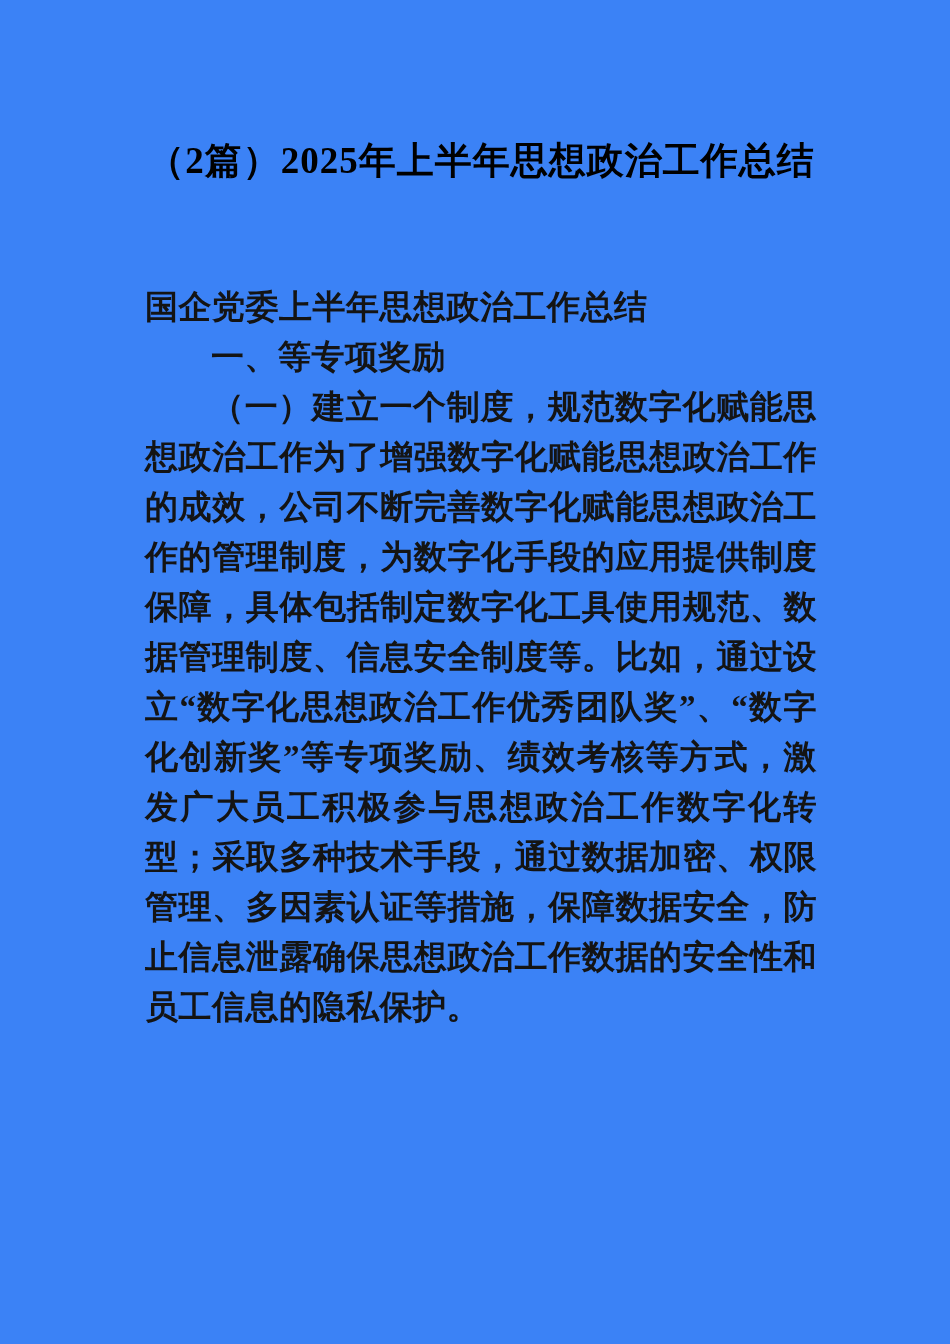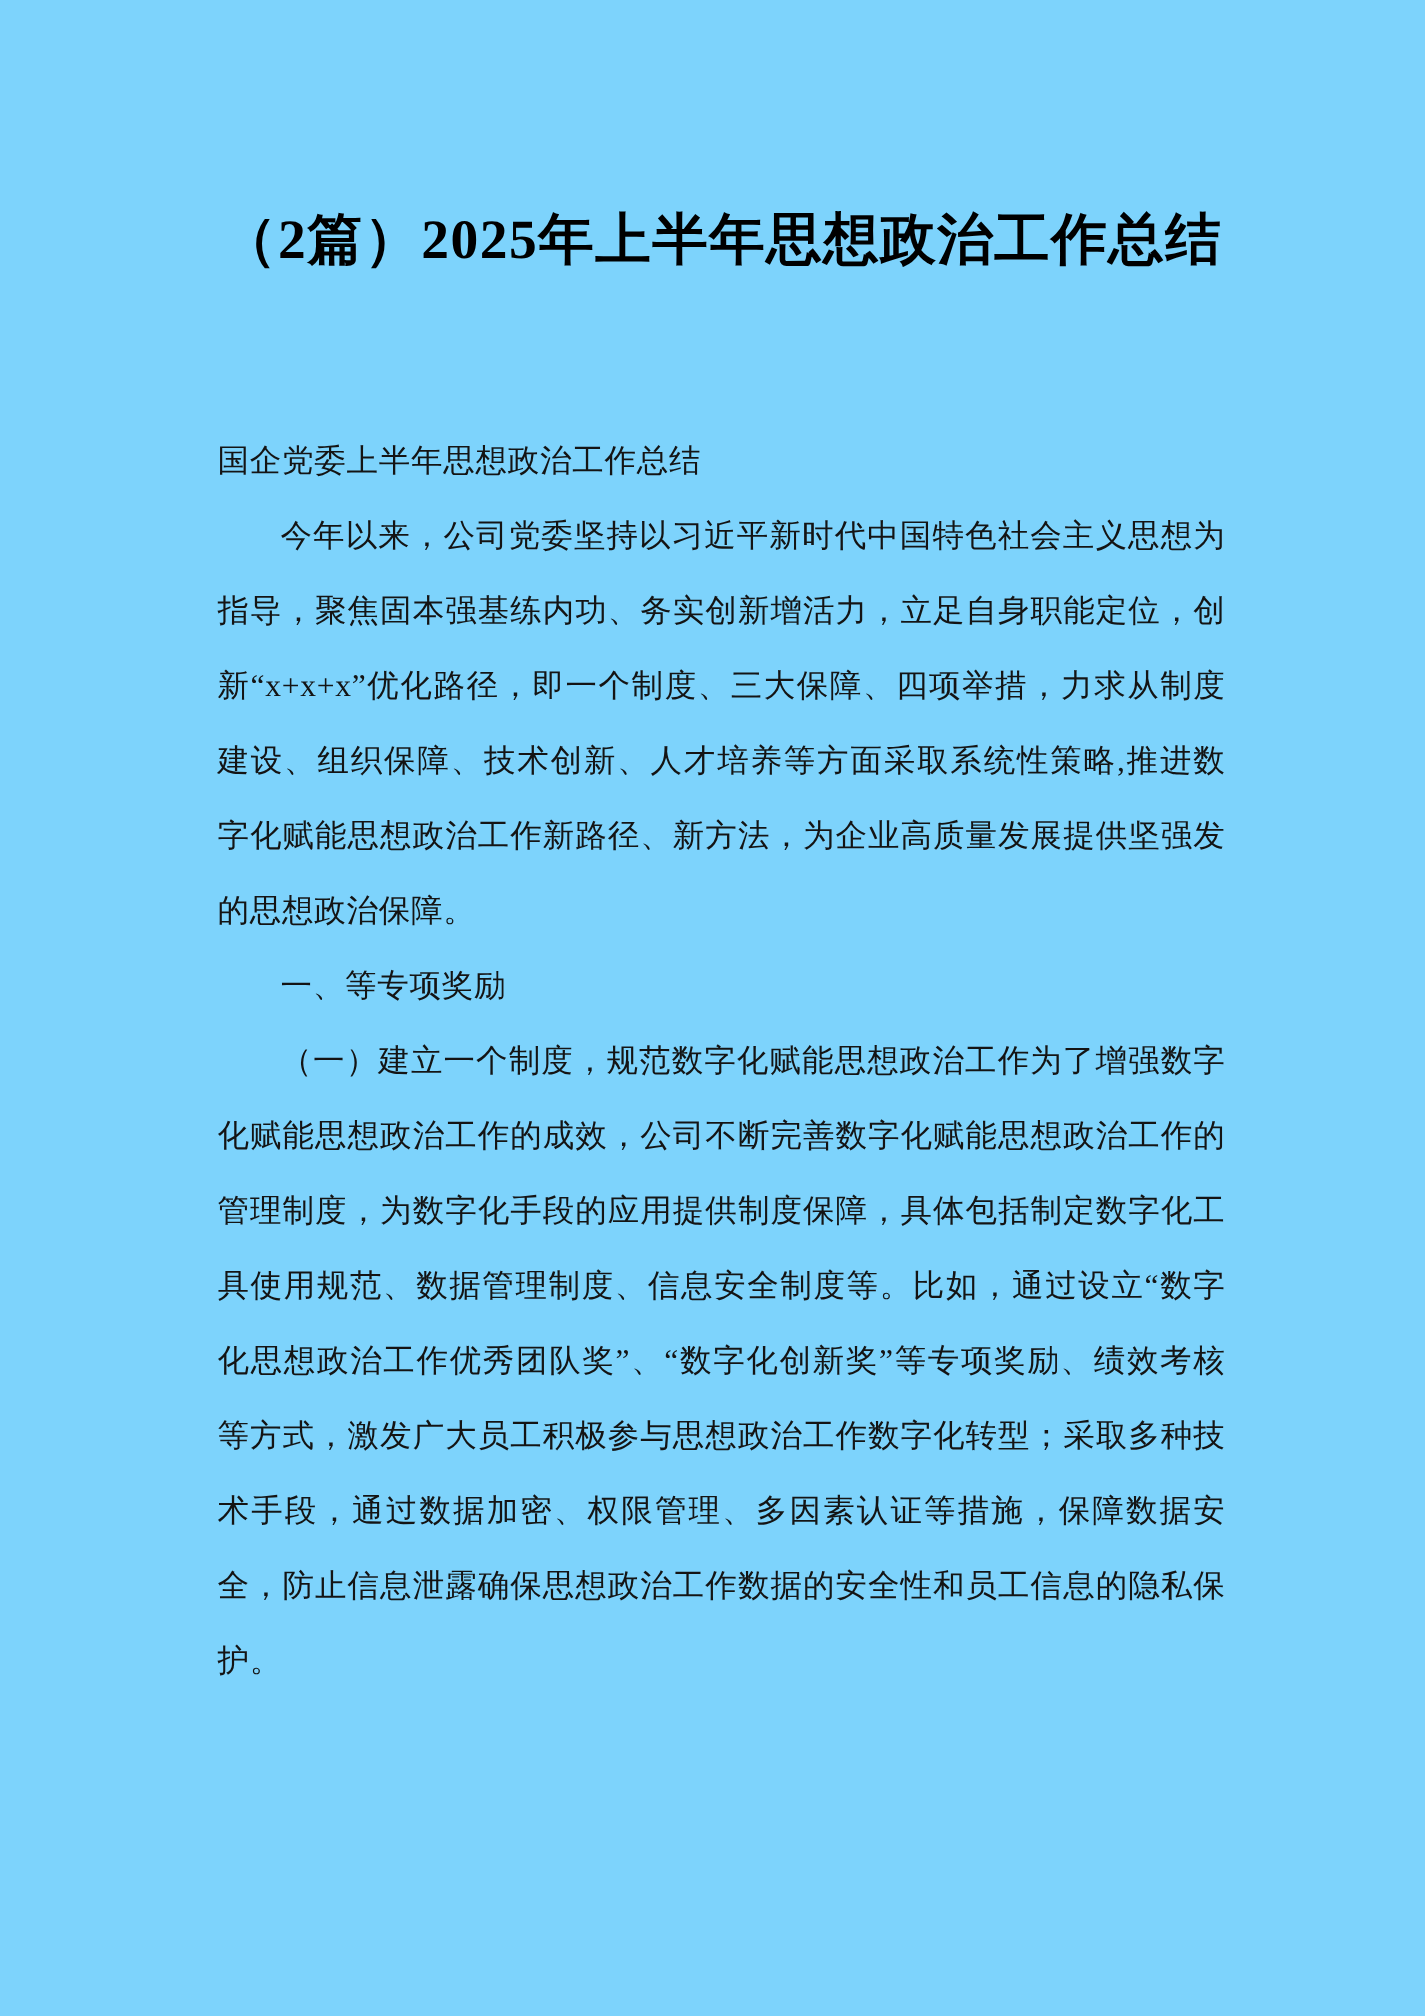--- a/index.html
+++ b/index.html
@@ -5,21 +5,21 @@
   html, body {
     margin: 0;
     padding: 0;
     background: #ffffff;
   }
   .page {
     position: relative;
     width: 950px;
     height: 1344px;
     margin: 0 auto;
-    background: #7dd3fc;
+    background: #3b82f6;
     box-sizing: border-box;
     padding: 135px 133px 0 145px;
     overflow: hidden;
   }
   .doc-title {
     margin: 0 0 95px 0;
     padding: 0;
     font-family: "Liberation Serif", "DejaVu Serif", serif;
     font-weight: bold;
     font-size: 37px;
@@ -29,36 +29,35 @@
     color: #000000;
     white-space: nowrap;
   }
   .doc-body {
     width: 672px;
   }
   .body-para {
     margin: 0;
     padding: 0;
     font-family: "Liberation Serif", "DejaVu Serif", serif;
-    font-weight: normal;
-    font-size: 21px;
+    font-weight: bold;
+    font-size: 33px;
     line-height: 50px;
     letter-spacing: 0.5px;
     color: #141414;
     text-align: justify;
     text-justify: inter-ideograph;
   }
   .body-para.indent {
     text-indent: 2em;
   }
 </style>
 </head>
 <body>
 
 <div class="page">
   <h1 class="doc-title">（2篇）2025年上半年思想政治工作总结</h1>
   <div class="doc-body">
       <p class="body-para">国企党委上半年思想政治工作总结</p>
-      <p class="body-para indent">今年以来，公司党委坚持以习近平新时代中国特色社会主义思想为指导，聚焦固本强基练内功、务实创新增活力，立足自身职能定位，创新“x+x+x”优化路径，即一个制度、三大保障、四项举措，力求从制度建设、组织保障、技术创新、人才培养等方面采取系统性策略,推进数字化赋能思想政治工作新路径、新方法，为企业高质量发展提供坚强发的思想政治保障。</p>
       <p class="body-para indent">一、等专项奖励</p>
       <p class="body-para indent">（一）建立一个制度，规范数字化赋能思想政治工作为了增强数字化赋能思想政治工作的成效，公司不断完善数字化赋能思想政治工作的管理制度，为数字化手段的应用提供制度保障，具体包括制定数字化工具使用规范、数据管理制度、信息安全制度等。比如，通过设立“数字化思想政治工作优秀团队奖”、“数字化创新奖”等专项奖励、绩效考核等方式，激发广大员工积极参与思想政治工作数字化转型；采取多种技术手段，通过数据加密、权限管理、多因素认证等措施，保障数据安全，防止信息泄露确保思想政治工作数据的安全性和员工信息的隐私保护。</p>
     </div>
 </div>
 
 </body></html>

